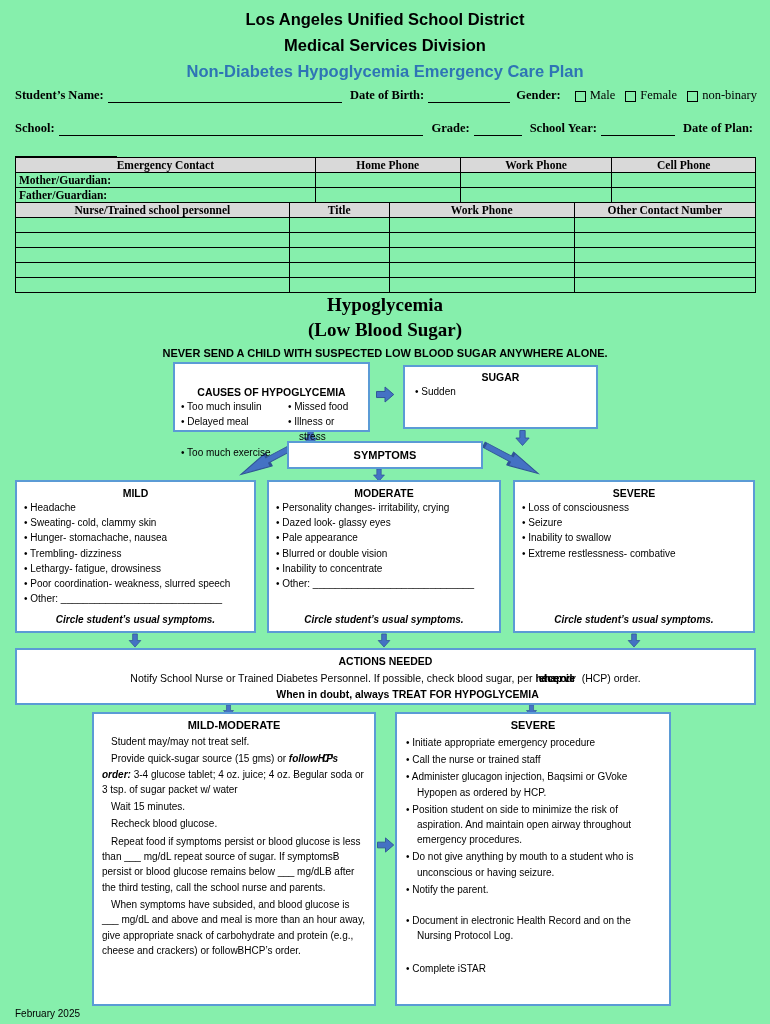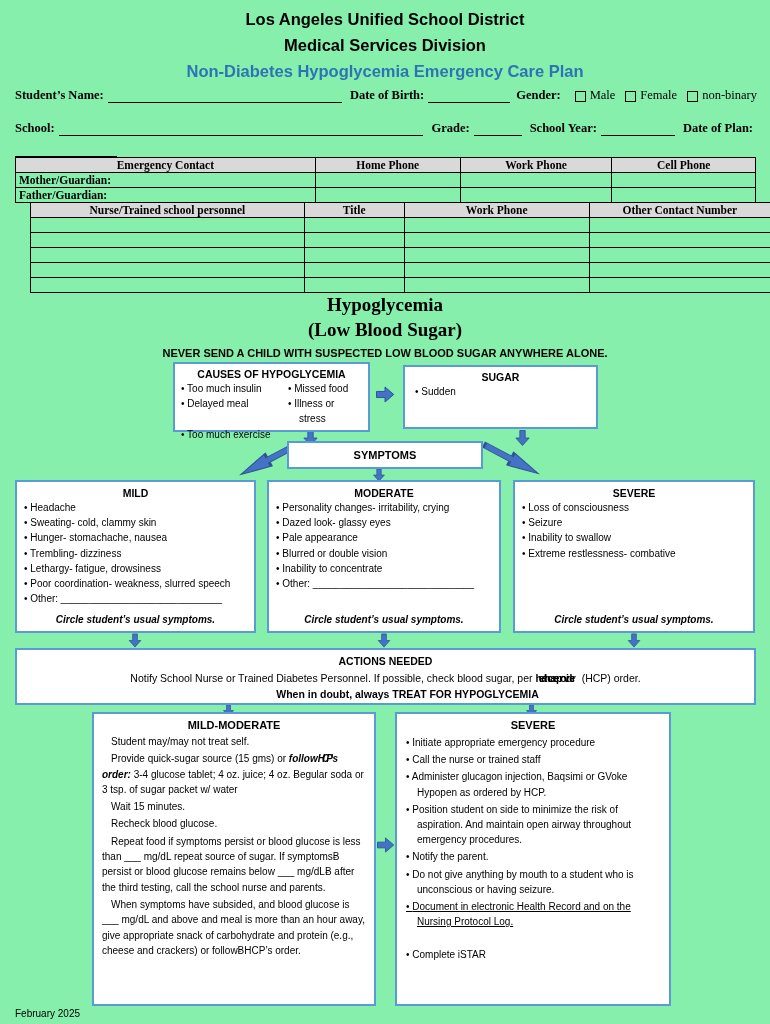--- a/index.html
+++ b/index.html
@@ -111,21 +111,21 @@
         <td></td>
       </tr>
       <tr>
         <td class="lbl">Father/Guardian:</td>
         <td></td>
         <td></td>
         <td></td>
       </tr>
     </tbody>
       </table>
-    <table class="ct" style="margin-top:-1px;margin-left:15px;">
+    <table class="ct" style="margin-top:-1px;">
       <colgroup>
           <col style="width:37%">
           <col style="width:13.5%">
           <col style="width:25%">
           <col style="width:24.5%">
         </colgroup>
       <tbody>
           <tr class="th">
         <td>Nurse/Trained school personnel</td>
         <td>Title</td>
@@ -163,21 +163,21 @@
             <td></td>
           </tr>
     </tbody>
       </table>
   </div>
 
   <div class="abs sec" style="top:294px;">Hypoglycemia</div>
   <div class="abs sec" style="top:319px;">(Low Blood Sugar)</div>
   <div class="abs warn" style="top:347px;">NEVER SEND A CHILD WITH SUSPECTED LOW BLOOD SUGAR ANYWHERE ALONE.</div>
 
-  <div class="abs fbox" style="left:173px;top:362px;width:197px;height:70px;padding:2px 6px;">
+  <div class="abs fbox" style="left:173px;top:362px;width:197px;height:70px;padding:20px 6px;">
     <div class="bt">CAUSES OF HYPOGLYCEMIA</div>
     <div class="two-col">
       <span class="c1 bi">Too much insulin</span>
       <span class="bi">Missed food</span>
     </div>
     <div class="two-col">
       <span class="c1 bi">Delayed meal</span>
       <span class="bi">Illness or stress</span>
     </div>
     <div class="two-col">
@@ -317,22 +317,22 @@
       </svg>
   </div>
 
   <div class="abs fbox" style="left:395px;top:712px;width:276px;height:294px;padding:2px 9px;">
     <div class="bt" style="font-size:11px;margin:3px 0 4px 0;">SEVERE</div>
     <div>
         <div class="bi" style="margin-top: 2px;">Initiate appropriate emergency procedure</div>
         <div class="bi" style="margin-top: 2px;">Call the nurse or trained staff</div>
         <div class="bi" style="margin-top: 2px;">Administer glucagon injection, Baqsimi or  GVoke Hypopen as ordered by HCP.</div>
         <div class="bi" style="margin-top: 2px;">Position student on side to minimize the risk of aspiration. And maintain open airway throughout emergency procedures.</div>
+        <div class="bi" style="margin-top: 2px;">Do not give anything by mouth to a student who is unconscious or having seizure.</div>
         <div class="bi" style="margin-top: 2px;">Notify the parent.</div>
-        <div class="bi" style="margin-top: 2px;">Do not give anything by mouth to a student who is unconscious or having seizure.</div>
-        <div class="bi" style="margin-top: 2px; text-decoration: underline;">Document in electronic Health Record and on the Nursing Protocol Log.</div>
+        <div class="bi" style="margin-top: 16px;">Document in electronic Health Record and on the Nursing Protocol Log.</div>
         <div class="bi" style="margin-top: 18px;">Complete iSTAR</div>
       </div>
   </div>
 
   <div class="abs footer" style="left:15px;top:1008px;">February 2025</div>
 
 </div>
 
 </body></html>

